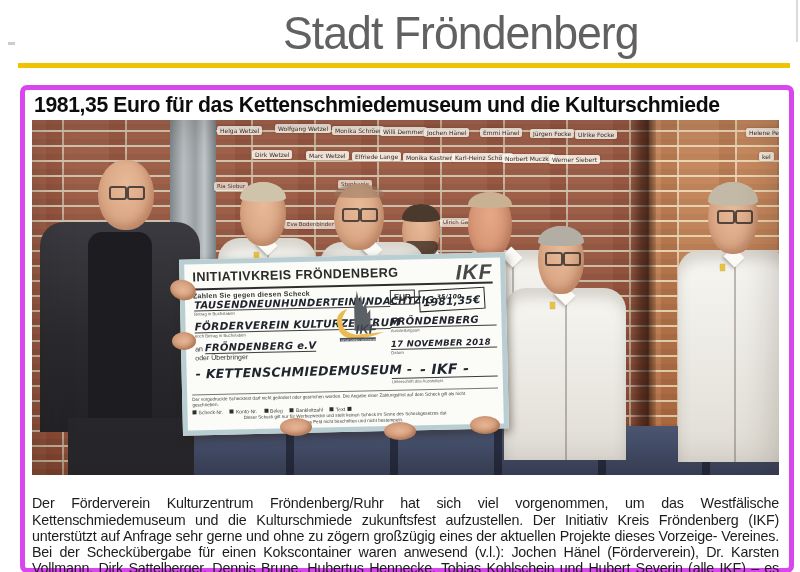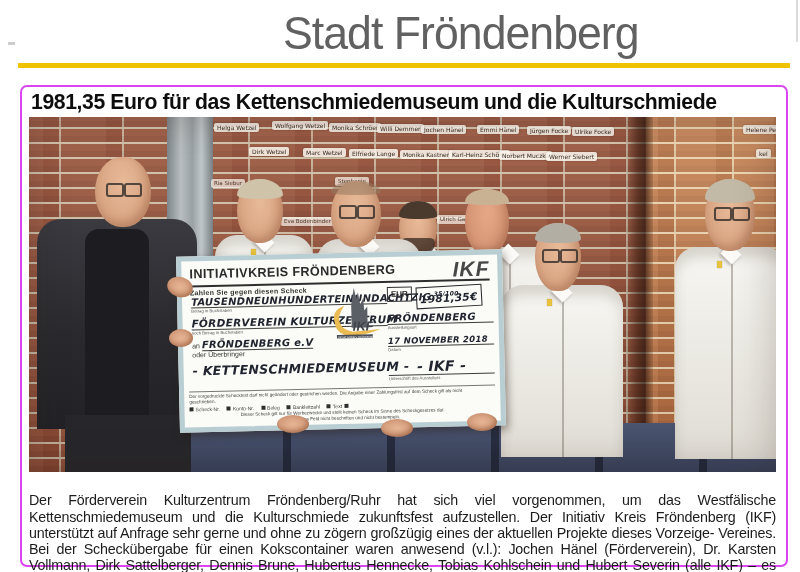--- a/index.html
+++ b/index.html
@@ -8,21 +8,21 @@
 
   
   .masthead-title{position:absolute;left:283px;top:6px;font-size:46px;font-weight:500;
     color:#616161;letter-spacing:-1px;transform:scaleX(.97);transform-origin:left top;white-space:nowrap;}
   .yellow-rule{position:absolute;left:18px;top:63px;width:772px;height:5px;background:#f0c300;}
   .artifact-dash{position:absolute;left:8px;top:42px;width:7px;height:3px;background:#cccccc;}
   .scan-line{position:absolute;right:2px;top:0;width:2px;height:42px;background:#dadada;}
 
   
   .article-box{position:absolute;left:20px;top:85px;width:764px;height:478px;
-    border:2px solid #d946ef;border-radius:7px;background:#fff;}
+    border:5px solid #d946ef;border-radius:7px;background:#fff;}
   .headline{position:absolute;left:9px;top:3px;width:746px;font-size:21.5px;font-weight:800;
     color:#0d0d0d;letter-spacing:-.4px;white-space:nowrap;transform:scaleX(.985);transform-origin:left top;}
   .caption{position:absolute;left:7px;top:391px;width:747px;font-size:14.3px;line-height:16.3px;
     color:#1c1c1c;text-align:justify;letter-spacing:-.2px;}
   .credit{position:absolute;right:0;bottom:2px;font-size:10.5px;color:#4c4c4c;letter-spacing:.2px;background:#fff;padding-left:6px;}
 
   
   .photo{position:absolute;left:7px;top:30px;width:747px;height:355px;overflow:hidden;background:#9e5a42;}
   .wall{position:absolute;inset:0;background-color:#9c5942;background-image:
      linear-gradient(rgba(255,240,220,.07),rgba(30,10,0,.12)),

